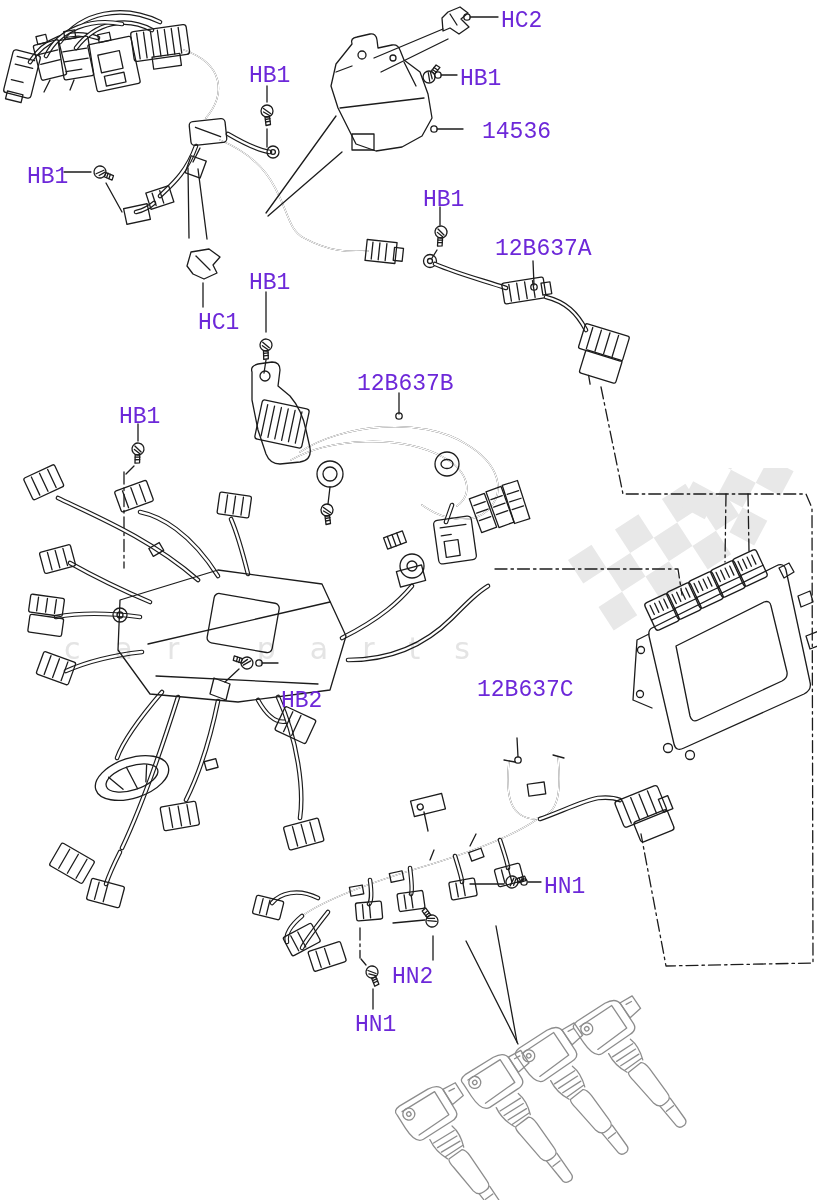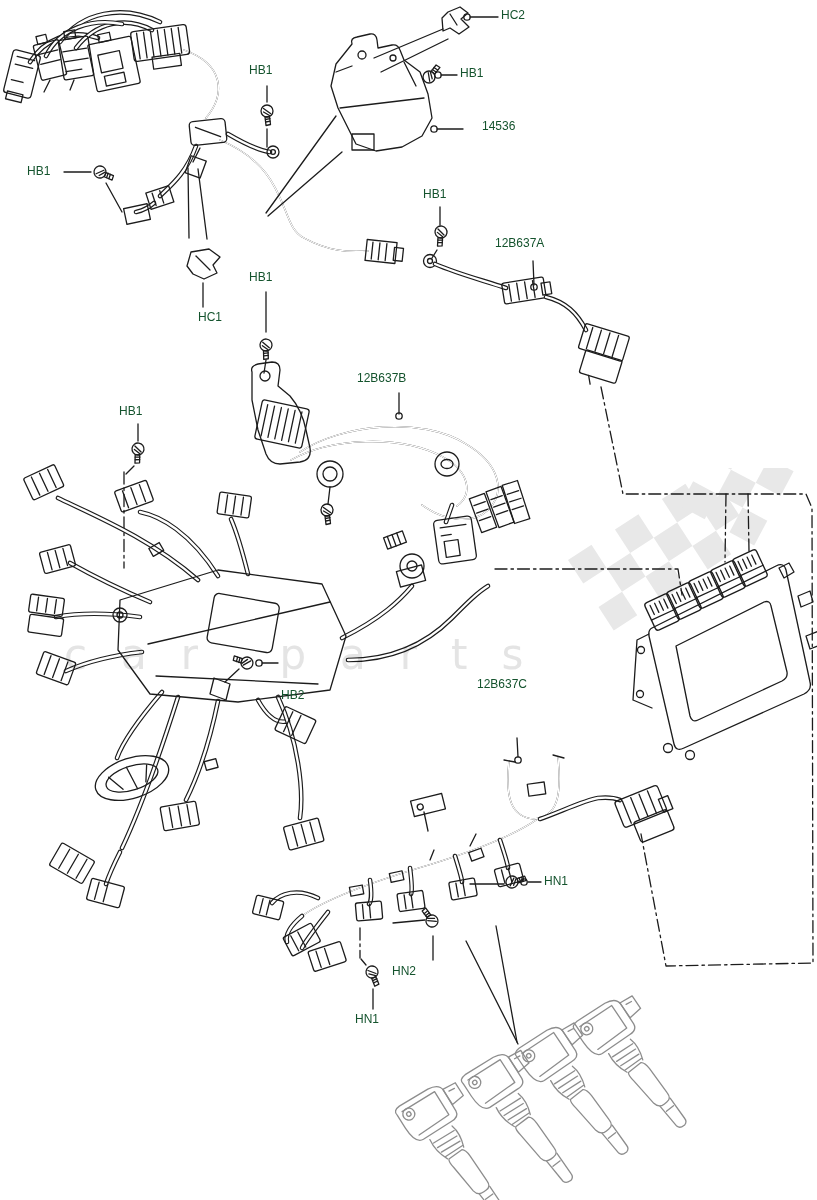--- a/index.html
+++ b/index.html
@@ -16,24 +16,24 @@
   .core.thin{stroke-width:2.3;}
   .dd{stroke-dasharray:12 4 2.5 4;stroke-width:1.25;stroke:#222;}
   .red{stroke:#ee1111;stroke-width:1.4;}
   .thin1{stroke-width:1;}
   .coilg path,.coilg rect,.coilg circle{stroke:#8d8d8d;}
   .dot{fill:#111;stroke:none;}
   .watermark{position:absolute;inset:0;z-index:3;mix-blend-mode:multiply;pointer-events:none;}
   .wm-name{position:absolute;left:62px;top:536px;font-family:"DejaVu Serif",serif;
            font-weight:bold;font-size:106px;letter-spacing:-3px;color:#f2bac0;line-height:1;}
   .wm-tag{position:absolute;left:64px;top:634px;font-family:"DejaVu Sans",sans-serif;
-          font-size:42px;letter-spacing:34px;color:#e4e4e4;line-height:1;}
+          font-size:30px;letter-spacing:34px;color:#e4e4e4;line-height:1;}
   .flag{position:absolute;left:528px;top:468px;}
   .flag rect{fill:#e8e8e8;stroke:none;}
-  .labels div{position:absolute;z-index:4;font-size:12px;color:#14532d;white-space:nowrap;cursor:pointer;}
+  .labels div{position:absolute;z-index:4;font-size:23px;color:#6d28d9;white-space:nowrap;cursor:pointer;font-family:Liberation Mono, monospace;}
 </style>
 </head>
 <body>
 
 <div class="stage">
 
 <svg class="art" width="817" height="1200" viewBox="0 0 817 1200">
   <defs>
     <g id="stud">
       <circle r="6" class="part"></circle>

